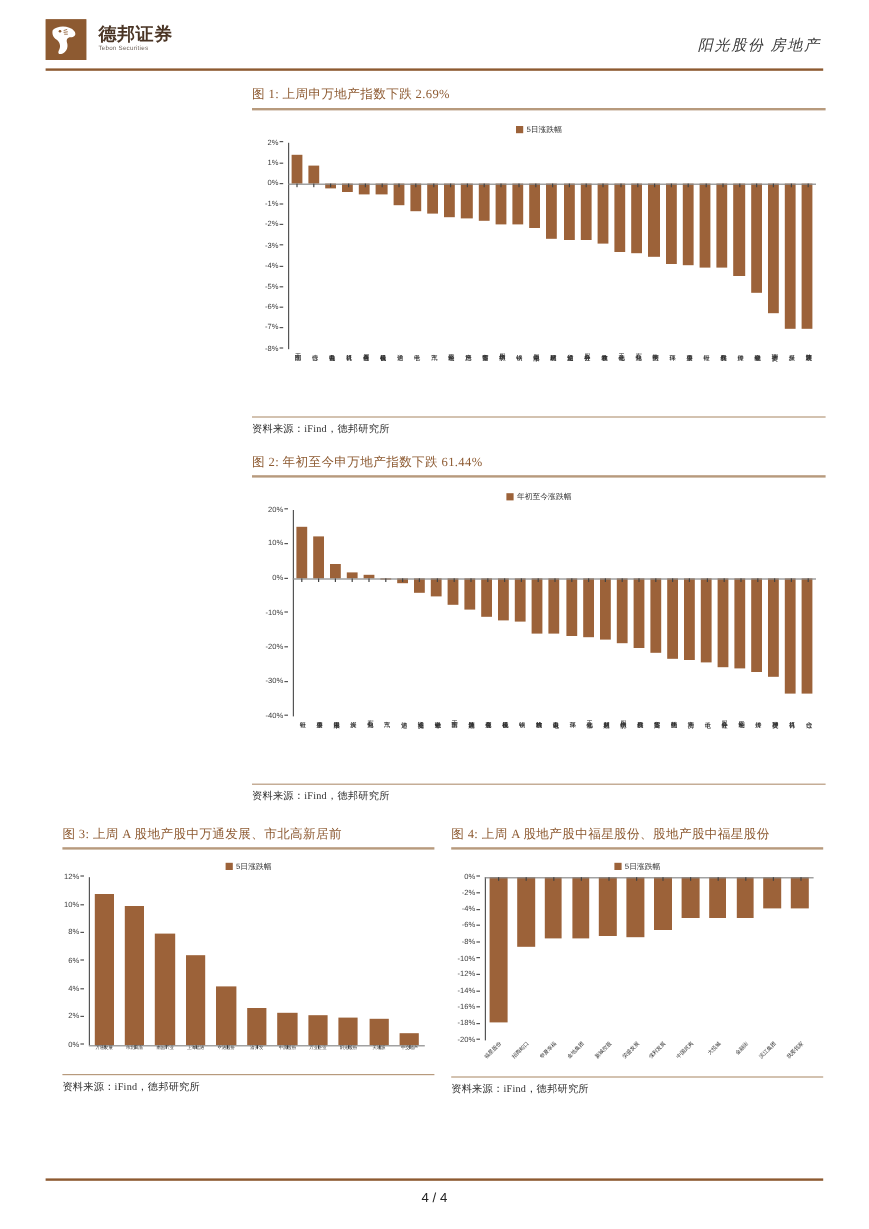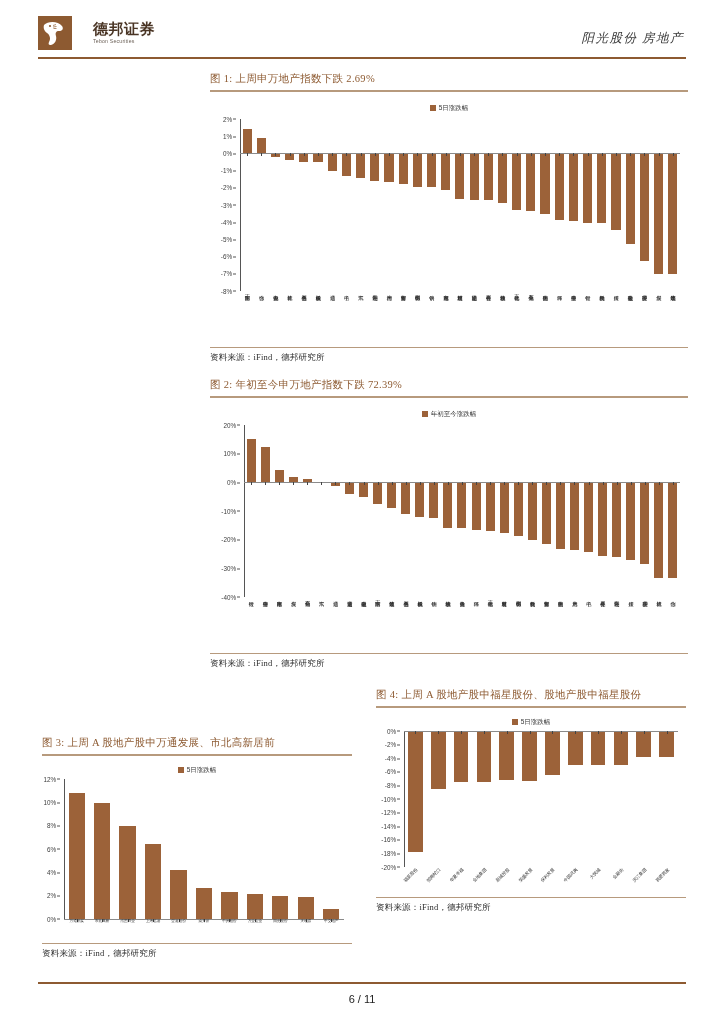--- a/index.html
+++ b/index.html
@@ -5,21 +5,21 @@
   html,body{margin:0;padding:0;}
   body{
     width:724px;height:1024px;background:#ffffff;
     font-family:"Liberation Serif","DejaVu Serif",serif;
     color:#231f20;overflow:hidden;position:relative;
   }
   .page{position:relative;width:724px;height:1024px;box-sizing:border-box;}
 
   
   .header{position:absolute;left:0;top:0;width:724px;height:60px;}
-  .logo{position:absolute;left:38px;top:16px;display:flex;align-items:center;gap:21px;}
+  .logo{position:absolute;left:38px;top:16px;display:flex;align-items:center;gap:10px;}
   .logo-mark{width:34px;height:34px;background:#8d5a31;position:relative;overflow:hidden;}
   .logo-mark svg{position:absolute;left:0;top:0;}
   .logo-txt{display:flex;flex-direction:column;justify-content:center;line-height:1;}
   .logo-cn{font-family:"Liberation Sans","DejaVu Sans",sans-serif;font-weight:bold;font-size:15px;color:#4a3525;letter-spacing:.5px;}
   .logo-en{font-family:"Liberation Sans","DejaVu Sans",sans-serif;font-size:5.2px;color:#6d6259;letter-spacing:.2px;margin-top:3px;}
   .header-right{position:absolute;right:40px;top:30px;font-size:12.5px;color:#3a3a3a;letter-spacing:1.5px;font-style:italic;}
   .header-rule{position:absolute;left:38px;top:57px;width:648px;height:2.2px;background:#8d5a31;}
 
   
   .fig{position:absolute;}
@@ -413,21 +413,21 @@
         </div>
         <div class="xcell">
           <span class="xlab-v">建筑装饰</span>
         </div>
       </div>
     <div class="fig-src-rule" style="margin-top:4px;"></div>
     <div class="fig-src">资料来源：iFind，德邦研究所</div>
   </div>
 
   <div class="fig" style="left:210px;top:378px;width:478px;">
-    <div class="fig-title">图 2: 年初至今申万地产指数下跌 72.39%</div>
+    <div class="fig-title">图 2: 年初至今申万地产指数下跌 61.44%</div>
     <div class="fig-rule"></div>
     <div class="legend" style="margin-top:12px;">
       <span class="legend-swatch"></span>
       <span class="legend-label">年初至今涨跌幅</span>
     </div>
     <div class="plot-wrap" id="plot2" style="height:172px;margin-top:6px;">
         <div class="yaxis" style="width: 30px;">
           <div class="ytick" style="top: 0px;"><span>20%</span><span class="dash"></span></div>
           <div class="ytick" style="top: 28.6667px;"><span>10%</span><span class="dash"></span></div>
           <div class="ytick" style="top: 57.3333px;"><span>0%</span><span class="dash"></span></div>
@@ -721,21 +721,21 @@
           <span class="xlab-v">计算机</span>
         </div>
         <div class="xcell">
           <span class="xlab-v">综合</span>
         </div>
       </div>
     <div class="fig-src-rule" style="margin-top:4px;"></div>
     <div class="fig-src">资料来源：iFind，德邦研究所</div>
   </div>
 
-  <div class="fig" style="left:42px;top:688px;width:310px;margin-top:48px;">
+  <div class="fig" style="left:52px;top:688px;width:310px;">
     <div class="fig-title">图 3: 上周 A 股地产股中万通发展、市北高新居前</div>
     <div class="fig-rule"></div>
     <div class="legend" style="margin-top:10px;">
       <span class="legend-swatch"></span>
       <span class="legend-label">5日涨跌幅</span>
     </div>
     <div class="plot-wrap" id="plot3" style="height:140px;margin-top:4px;">
         <div class="yaxis" style="width: 18px;">
           <div class="ytick" style="top: 0px;"><span>12%</span><span class="dash"></span></div>
           <div class="ytick" style="top: 23.3333px;"><span>10%</span><span class="dash"></span></div>
@@ -993,15 +993,15 @@
         </div>
         <div class="xcell">
           <span class="xlab-d">我爱我家</span>
         </div>
       </div>
     <div class="fig-src-rule" style="margin-top:8px;"></div>
     <div class="fig-src">资料来源：iFind，德邦研究所</div>
   </div>
 
   <div class="footer-rule"></div>
-  <div class="footer-page">6 / 11</div>
+  <div class="footer-page">4 / 4</div>
 
 </div>
 
 </body></html>

